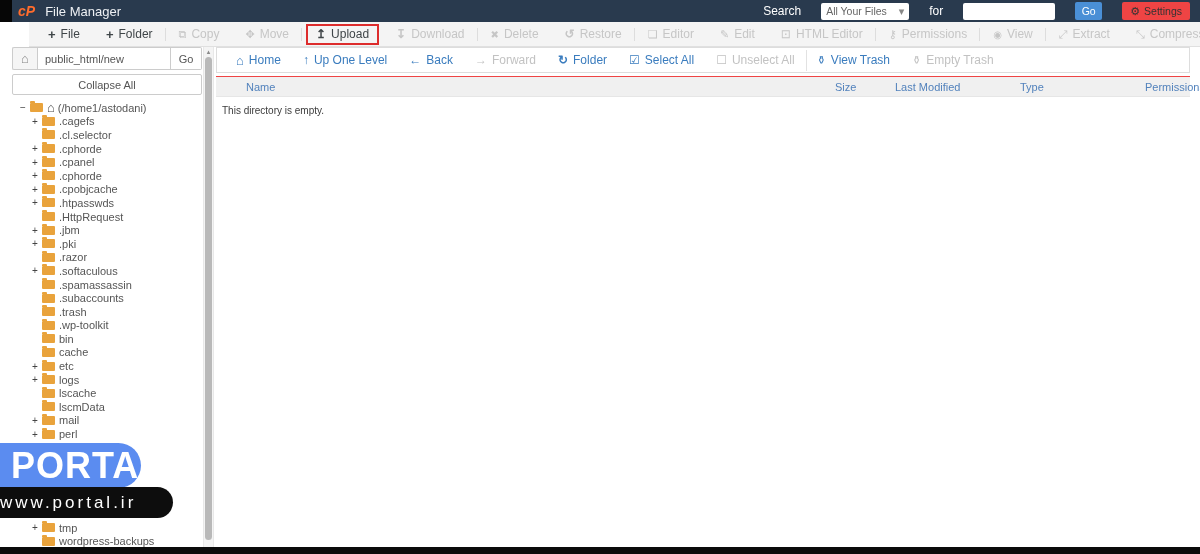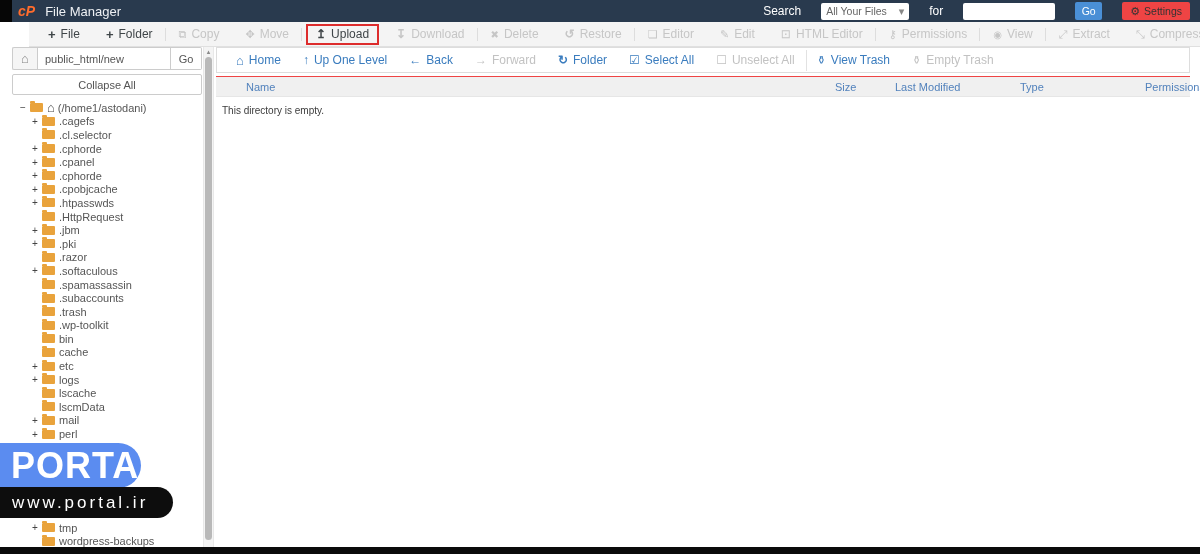--- a/index.html
+++ b/index.html
@@ -108,21 +108,21 @@
   .col-lm   { flex:0 0 125px; cursor:pointer; }
   .col-type { flex:0 0 125px; cursor:pointer; }
   .col-perm { flex:1; text-align:right; padding-right:13px; cursor:pointer; }
   .empty-msg { font-size:10px; color:#3c3c3c; padding:8px 6px; }
 
   
   .wm { position:absolute; left:0; top:443px; z-index:5; }
   .wm-title { width:141px; height:45px; background:var(--watermark-blue,#5b8cf0); border-radius:0 26px 26px 0;
     color:#fff; font-size:36px; font-weight:bold; line-height:45px; padding-left:11px; letter-spacing:1px; }
   .wm-url { width:173px; height:31px; background:var(--watermark-black,#0d0d0d); border-radius:0 18px 18px 0;
-    color:#fff; font-size:17px; line-height:31px; padding-left:12px; letter-spacing:3px; margin-top:-1px; }
+    color:#fff; font-size:17px; line-height:31px; letter-spacing:3px; margin-top:-1px; }
   .bottom-bar { position:absolute; left:0; top:547px; width:1200px; height:7px; background:#0a0a0a; z-index:6; }
 </style>
 </head>
 <body>
 
 <div class="header">
   <div class="header-strip"></div>
   <span class="logo">cP</span>
   <span class="app-title">File Manager</span>
   <div class="header-right">

